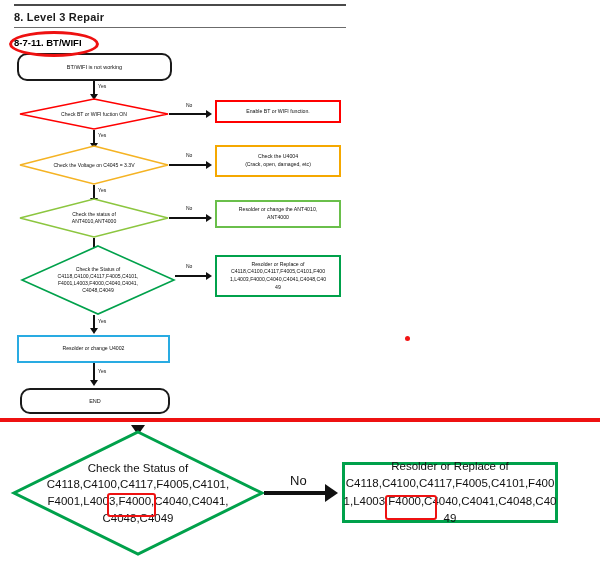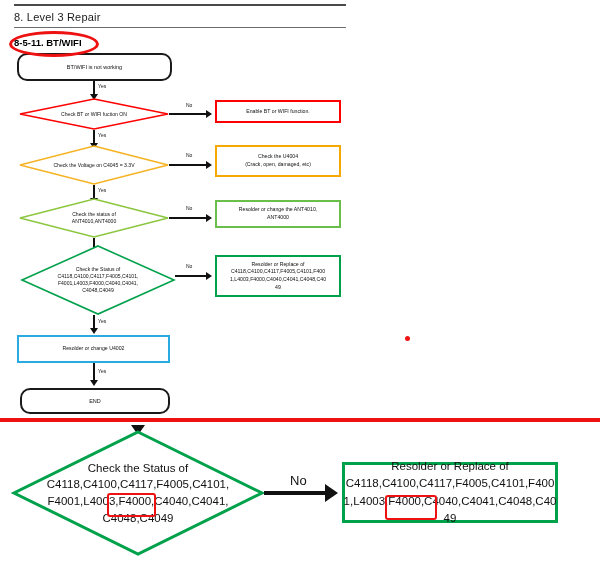--- a/index.html
+++ b/index.html
@@ -23,21 +23,21 @@
     position: absolute;
     height: 1px;
     background: #6b6b6b;
   }
   .rule.thick { height: 2px; background: #4a4a4a; }
   #doc-title {
     position: absolute;
     left: 14px;
     top: 11px;
     font-size: 11px;
-    font-weight: normal;
+    font-weight: bold;
     color: #1a1a1a;
     letter-spacing: 0.2px;
     white-space: nowrap;
     text-align: center;
   }
   #section-title {
     position: absolute;
     left: 14px;
     top: 37px;
     font-size: 9.5px;
@@ -201,21 +201,21 @@
 </head>
 <body>
 
 <div id="page">
 
   <div class="rule thick" style="left:14px; top:4px; width:332px;"></div>
   <div id="doc-title">8. Level 3 Repair</div>
   <div class="rule" style="left:14px; top:27px; width:332px;"></div>
 
   <div class="hl-ellipse" style="left:9px; top:31px; width:84px; height:20px;"></div>
-  <div id="section-title">8-5-11. BT/WIFI</div>
+  <div id="section-title">8-7-11. BT/WIFI</div>
 
   <div class="term" style="left:17px; top:53px; width:155px; height:28px;">
     <span class="lbl">BT/WIFI is not working</span>
   </div>
 
   <div class="vline" style="left:93px; top:81px; height:15px;"></div>
   <div class="arrow-down" style="left:90px; top:94px;"></div>
   <div class="elabel" style="left:98px; top:83px;">Yes</div>
 
   <div class="diamond-wrap" style="left:19px; top:98px; width:150px; height:32px;">

